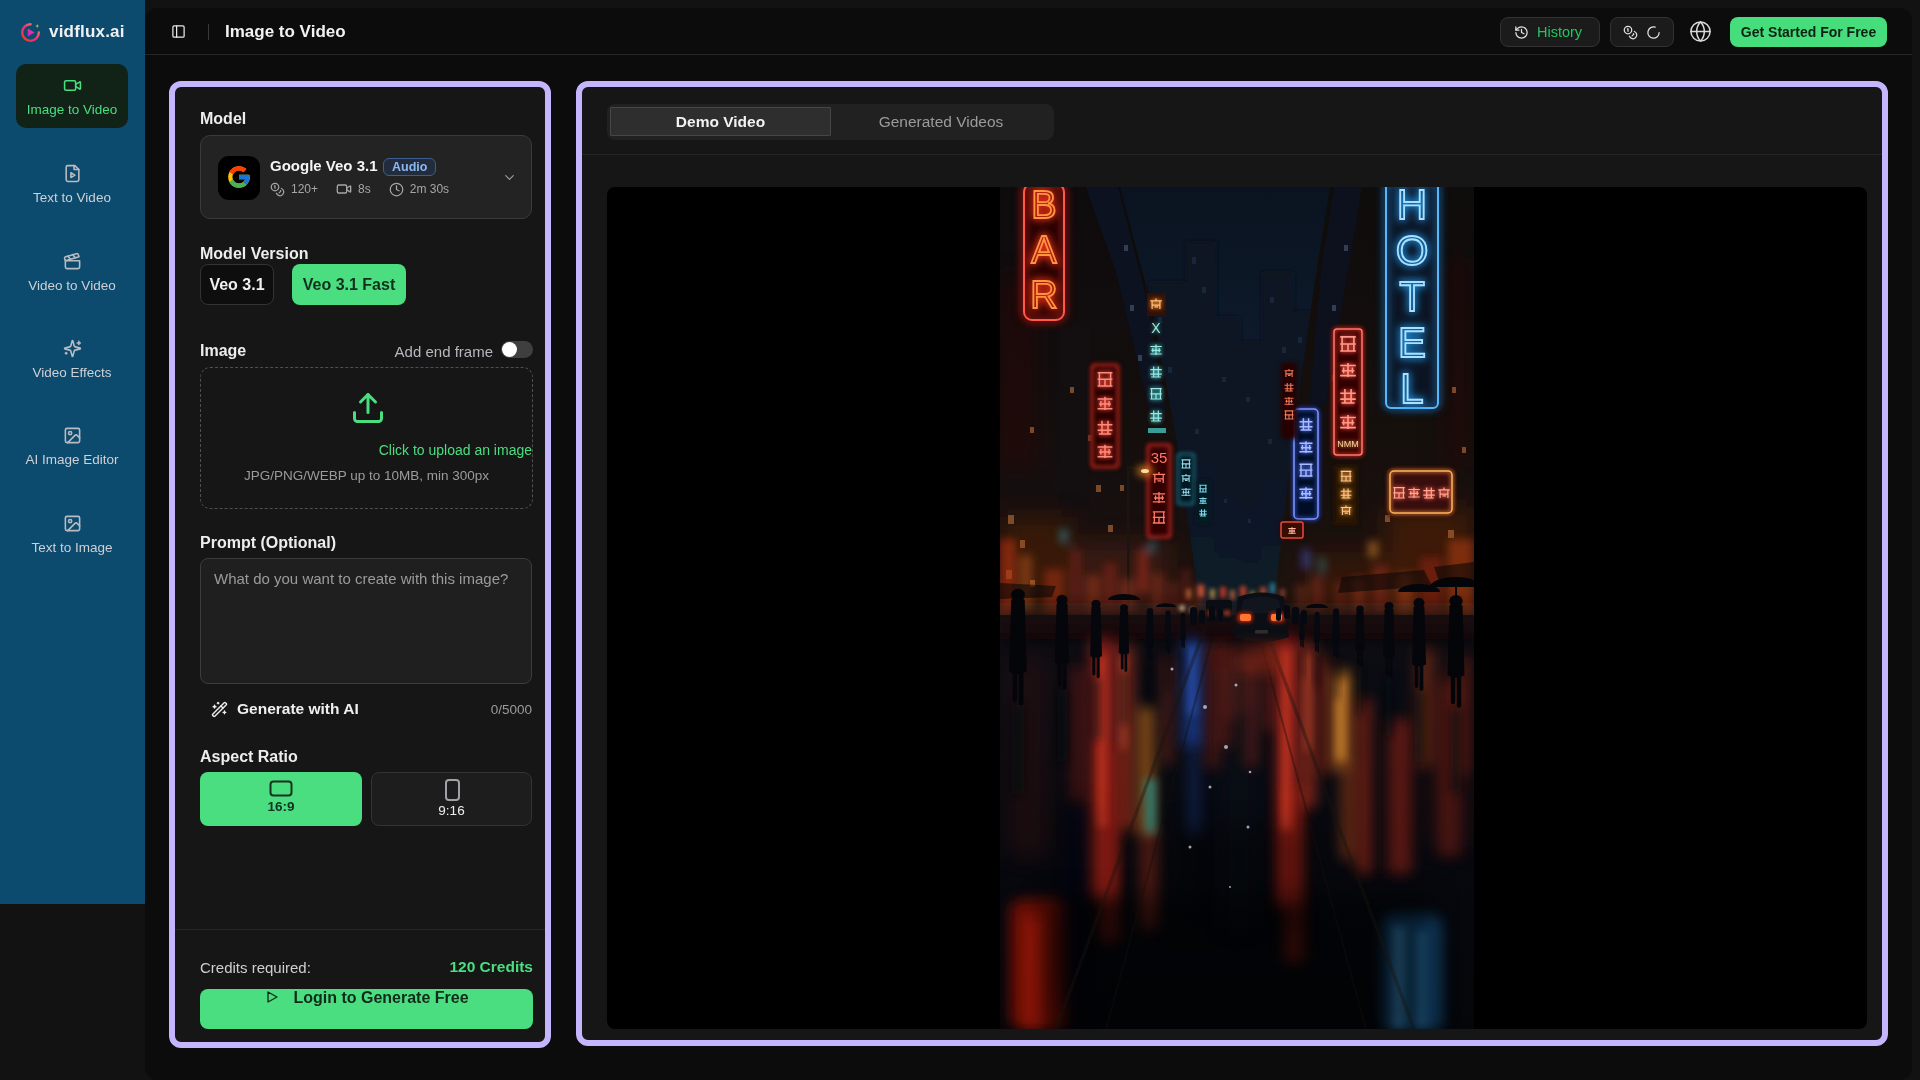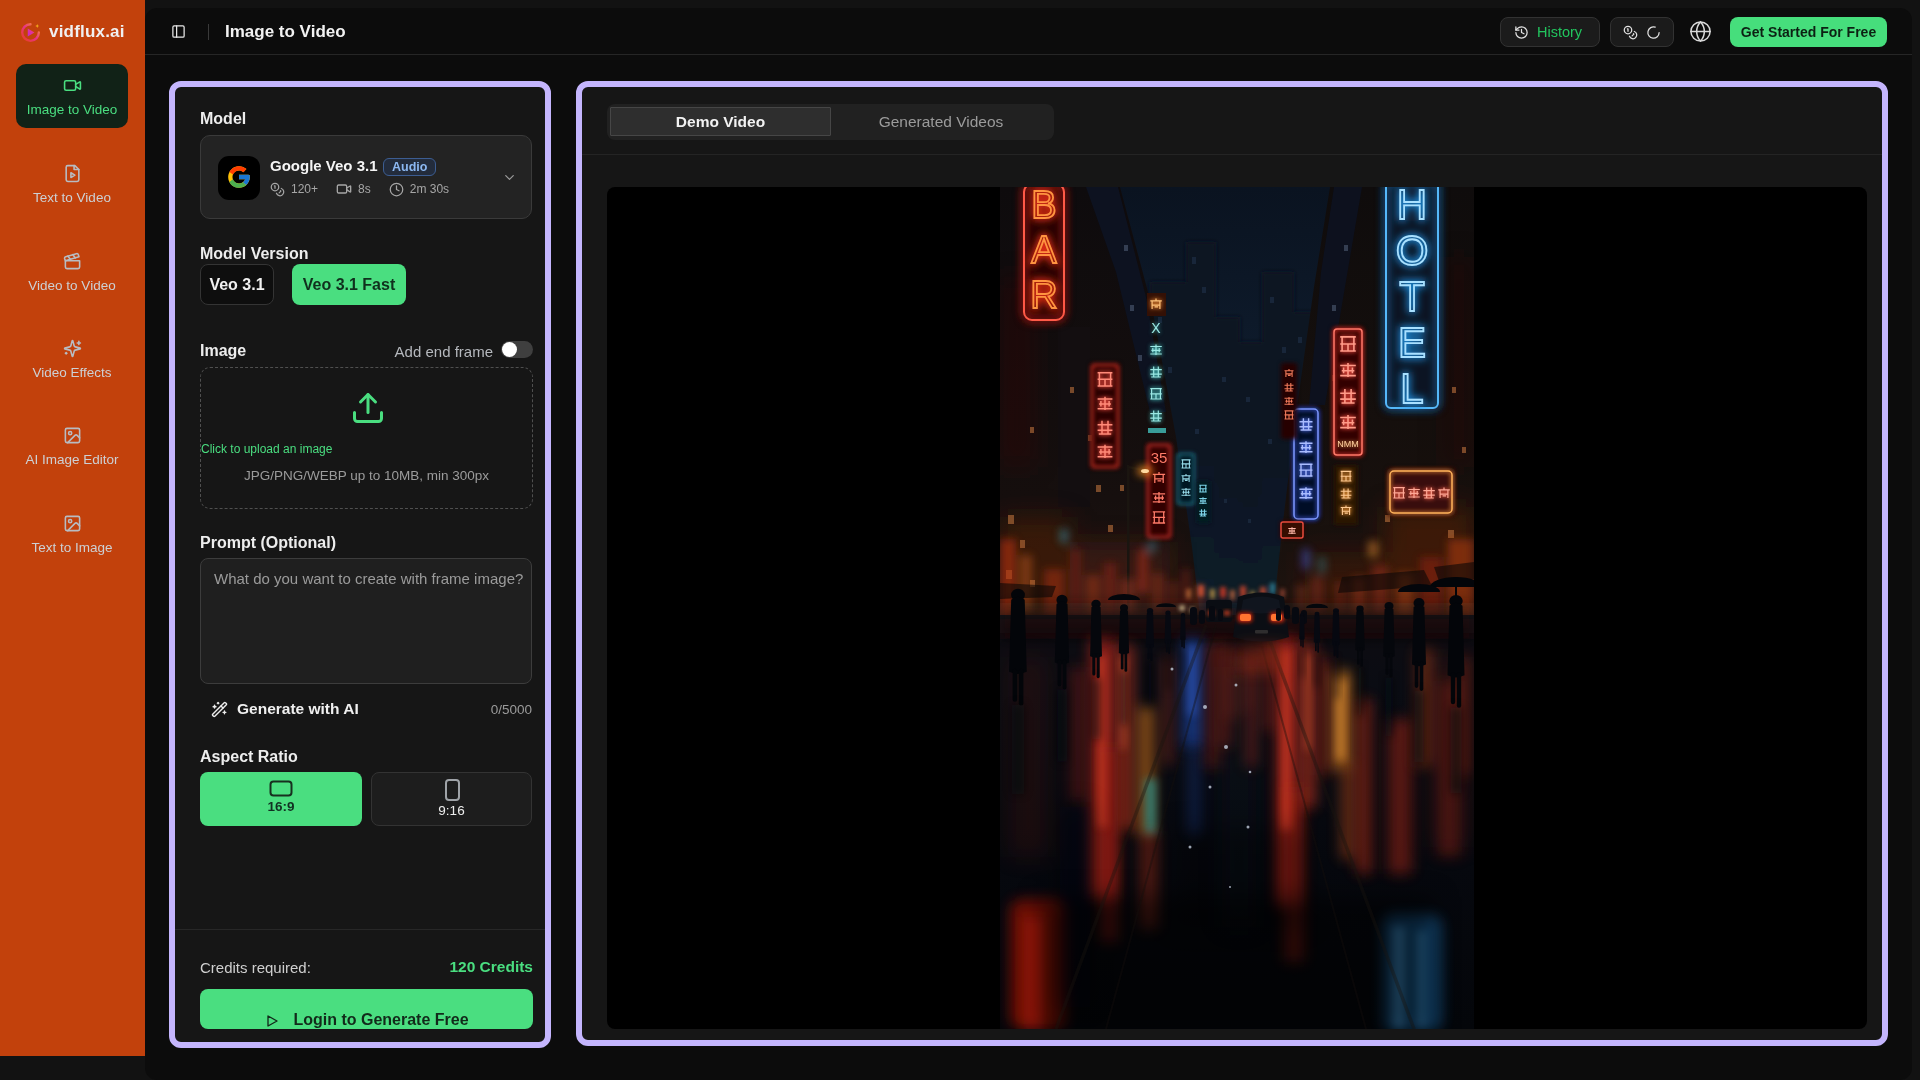--- a/index.html
+++ b/index.html
@@ -2,21 +2,21 @@
 <html><head>
 <meta charset="utf-8">
 <style>
   * { margin:0; padding:0; box-sizing:border-box; }
   html,body { width:1920px; height:1080px; background:#121212; font-family:"Liberation Sans", sans-serif; overflow:hidden; }
   .abs { position:absolute; }
   body { position:relative; color:#ececec; }
   svg.ic { display:block; }
 
   
-  #sidebar { position:absolute; left:0; top:0; width:145px; height:1056px; background:#c2410c; }
+  #sidebar { position:absolute; left:0; top:0; width:145px; height:904px; background:#0c4a6e; }
   .logo-row { position:absolute; left:21px; top:22px; display:flex; align-items:center; gap:9px; }
   .logo-txt { font-size:17px; font-weight:bold; color:#f0f0f0; letter-spacing:.2px; }
   .nav-item { position:absolute; left:16px; width:112px; height:64px; border-radius:10px;
               display:flex; flex-direction:column; align-items:center; justify-content:center; gap:7px;
               color:#b8bcc2; }
   .nav-item span { font-size:13.5px; color:#cdd0d4; }
   .nav-item.active { background:#112217; color:#4ade80; }
   .nav-item.active span { color:#4ade80; }
 
   
@@ -203,27 +203,27 @@
     <div class="abs" style="left:326px; top:254px; width:32px; height:17px; background:#3f3f3f; border-radius:9px;">
       <div class="abs" style="left:1px; top:1px; width:15px; height:15px; background:#fff; border-radius:50%;"></div>
     </div>
 
     <div class="abs" style="left:25px; top:280px; width:333px; height:142px; border:1.5px dashed #4f4f4f; border-radius:10px;">
       <svg class="ic abs" style="left:149px; top:22px;" width="36" height="36" viewBox="0 0 24 24" fill="none" stroke="#4ade80" stroke-width="2" stroke-linecap="round" stroke-linejoin="round">
           <path d="M21 15v4a2 2 0 0 1-2 2H5a2 2 0 0 1-2-2v-4"></path>
           <polyline points="17 8 12 3 7 8"></polyline>
           <line x1="12" y1="3" x2="12" y2="15"></line>
         </svg>
-      <div class="abs" style="left:0; top:74px; width:100%; text-align:left; color:#4ade80; font-size:12px;">Click to upload an image</div>
+      <div class="abs" style="left:0; top:74px; width:100%; text-align:right; color:#4ade80; font-size:14px;">Click to upload an image</div>
       <div class="abs" style="left:0; top:100px; width:100%; text-align:center; color:#9b9b9b; font-size:13.5px;">JPG/PNG/WEBP up to 10MB, min 300px</div>
     </div>
 
     <div class="lbl abs" style="left:25px; top:447px;">Prompt (Optional)</div>
     <div class="abs" style="left:25px; top:471px; width:332px; height:126px; background:#1f1f1f; border:1px solid #3c3c3c; border-radius:8px;">
-      <div class="abs" style="left:13px; top:11px; color:#9b9b9b; font-size:15px;">What do you want to create with frame image?</div>
+      <div class="abs" style="left:13px; top:11px; color:#9b9b9b; font-size:15px;">What do you want to create with this image?</div>
     </div>
     <div class="abs" style="left:36px; top:613px; display:flex; align-items:center; gap:9px;text-align:center;">
       <svg class="ic" width="17" height="17" viewBox="0 0 24 24" fill="none" stroke="#ececec" stroke-width="2" stroke-linecap="round" stroke-linejoin="round">
           <path d="m21.64 3.64-1.28-1.28a1.21 1.21 0 0 0-1.72 0L2.36 18.64a1.21 1.21 0 0 0 0 1.72l1.28 1.28a1.2 1.2 0 0 0 1.72 0L21.64 5.36a1.2 1.2 0 0 0 0-1.72"></path>
           <path d="m14 7 3 3"></path>
           <path d="M5 6v4"></path>
           <path d="M19 14v4"></path>
           <path d="M10 2v2"></path>
           <path d="M7 8H3"></path>
           <path d="M21 16h-4"></path>
@@ -243,21 +243,21 @@
     <div class="abs" style="left:196px; top:685px; width:161px; height:54px; background:#1d1d1d; border:1px solid #333; border-radius:8px;">
       <svg class="ic abs" style="left:73px; top:6px;" width="15" height="22" viewBox="0 0 15 22" fill="none" stroke="#9fa3a8" stroke-width="2">
           <rect x="1" y="1" width="13" height="20" rx="3"></rect>
         </svg>
       <div class="abs" style="left:0; top:30px; width:100%; text-align:center; font-size:13.5px; color:#ededed;">9:16</div>
     </div>
 
     <div class="abs" style="left:0; top:842px; width:100%; height:1px; background:#272727;"></div>
     <div class="abs" style="left:25px; top:872px; font-size:15px; color:#cfcfcf;">Credits required:</div>
     <div class="abs" style="left:158px; top:871px; width:200px; text-align:right; font-size:15.5px; font-weight:bold; color:#4ade80;">120 Credits</div>
-    <div class="abs" style="left:25px; top:902px; width:333px; height:40px; background:#4ade80; border-radius:8px; display:flex; align-items:flex-end; justify-content:center; gap:13px;">
+    <div class="abs" style="left:25px; top:902px; width:333px; height:40px; background:#4ade80; border-radius:8px; display:flex; align-items:flex-start; justify-content:center; gap:13px;">
       <svg class="ic" width="16" height="16" viewBox="0 0 24 24" fill="none" stroke="#122a1a" stroke-width="2" stroke-linejoin="round">
           <path d="M6 4.5 19.5 12 6 19.5z"></path>
         </svg>
       <span style="font-size:16px; font-weight:bold; color:#122a1a;">Login to Generate Free</span>
     </div>
   </div>
 
   <div class="panel" id="rpanel">
     <div class="abs" style="left:25px; top:17px; width:447px; height:36px; background:#212121; border-radius:8px;">
       <div class="abs" style="left:3px; top:3px; width:221px; height:29px; background:#2e2e2e; border:1px solid #464646; border-radius:1px; text-align:center; line-height:28px; font-size:15.5px; font-weight:bold; color:#f2f2f2;">Demo Video</div>

